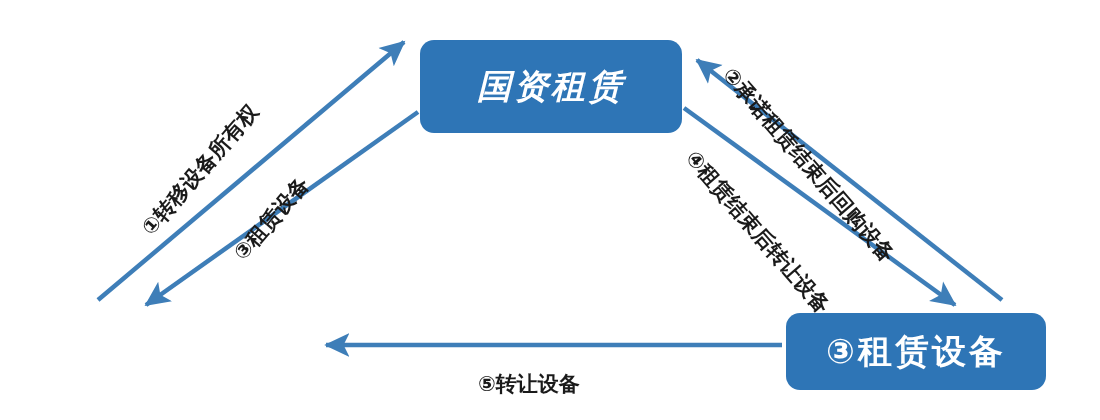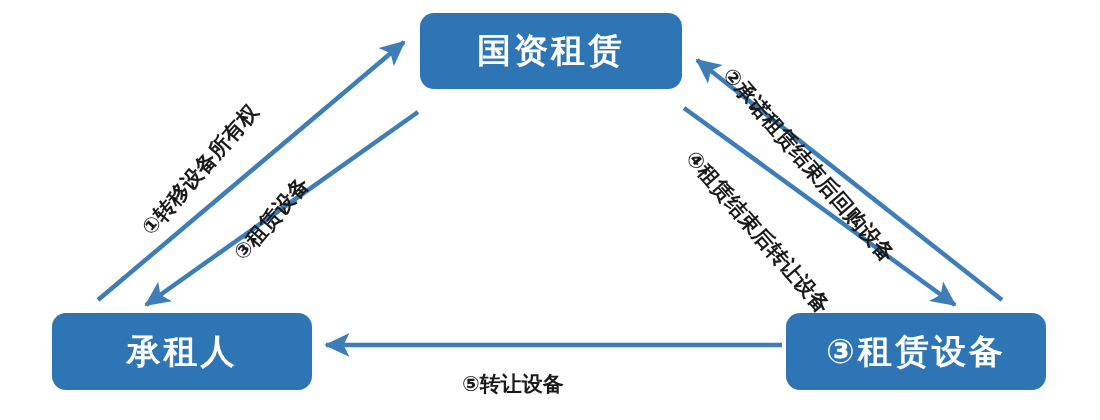--- a/index.html
+++ b/index.html
@@ -21,21 +21,21 @@
     align-items: center;
     justify-content: center;
     background: #2E75B6;
     border-radius: 14px;
     color: #ffffff;
     font-size: 34px;
     font-weight: 700;
     letter-spacing: 3px;
     white-space: nowrap;
   }
-  #node-top    { left: 420px; top: 13px;  width: 262px; height: 76px; }
+  #node-top    { left: 420px; top: 40px;  width: 262px; height: 93px; font-style: italic; }
   #node-left   { left: 52px;  top: 313px; width: 260px; height: 77px; }
   #node-right  { left: 786px; top: 313px; width: 260px; height: 77px; }
 
   #edges {
     position: absolute;
     left: 0; top: 0;
     width: 1100px;
     height: 420px;
   }
 
@@ -48,21 +48,21 @@
     transform-origin: 0 50%;
     letter-spacing: 0px;
   }
   
   #label-1 { left: 146px; top: 218px; transform: rotate(-49deg); }
   #label-3 { left: 238px; top: 243px; transform: rotate(-49deg); }
   
   #label-2 { left: 727px; top: 57px;  transform: rotate(49deg); }
   #label-4 { left: 690px; top: 140px; transform: rotate(49deg); }
   
-  #label-5 { left: 462px; top: 370px; transform: rotate(0deg); }
+  #label-5 { left: 478px; top: 370px; transform: rotate(0deg); }
 </style>
 </head>
 <body>
 
 <div id="canvas">
 
   <svg id="edges" viewBox="0 0 1100 420">
     <defs>
       <marker id="ah" markerWidth="6" markerHeight="6" refX="5.2" refY="3" orient="auto" markerUnits="strokeWidth">
         <path d="M0,0.35 L5.6,3 L0,5.65 L1.3,3 Z" fill="#3E7EB8"></path>
@@ -77,23 +77,20 @@
 
     <line x1="684" y1="108" x2="955" y2="305" stroke="#3E7EB8" stroke-width="4.5" marker-end="url(#ah)"></line>
 
     <line x1="782" y1="345" x2="326" y2="345" stroke="#3E7EB8" stroke-width="4.5" marker-end="url(#ah)"></line>
   </svg>
 
   <div class="node-box" id="node-top">
     <span>国资租赁</span>
   </div>
 
-  <div class="node-box" id="node-left">
-    <span>承租人</span>
-  </div>
 
   <div class="node-box" id="node-right">
     <span>③租赁设备</span>
   </div>
 
   <div class="edge-label" id="label-1">①转移设备所有权</div>
 
   <div class="edge-label" id="label-3">③租赁设备</div>
 
   <div class="edge-label" id="label-2">②承诺租赁结束后回购设备</div>

